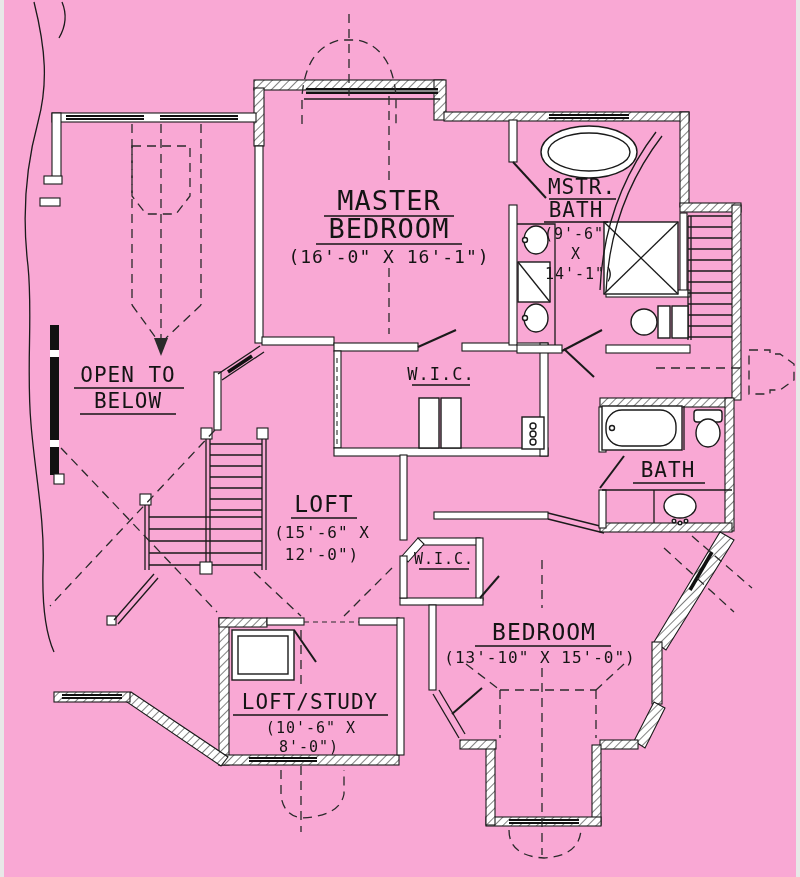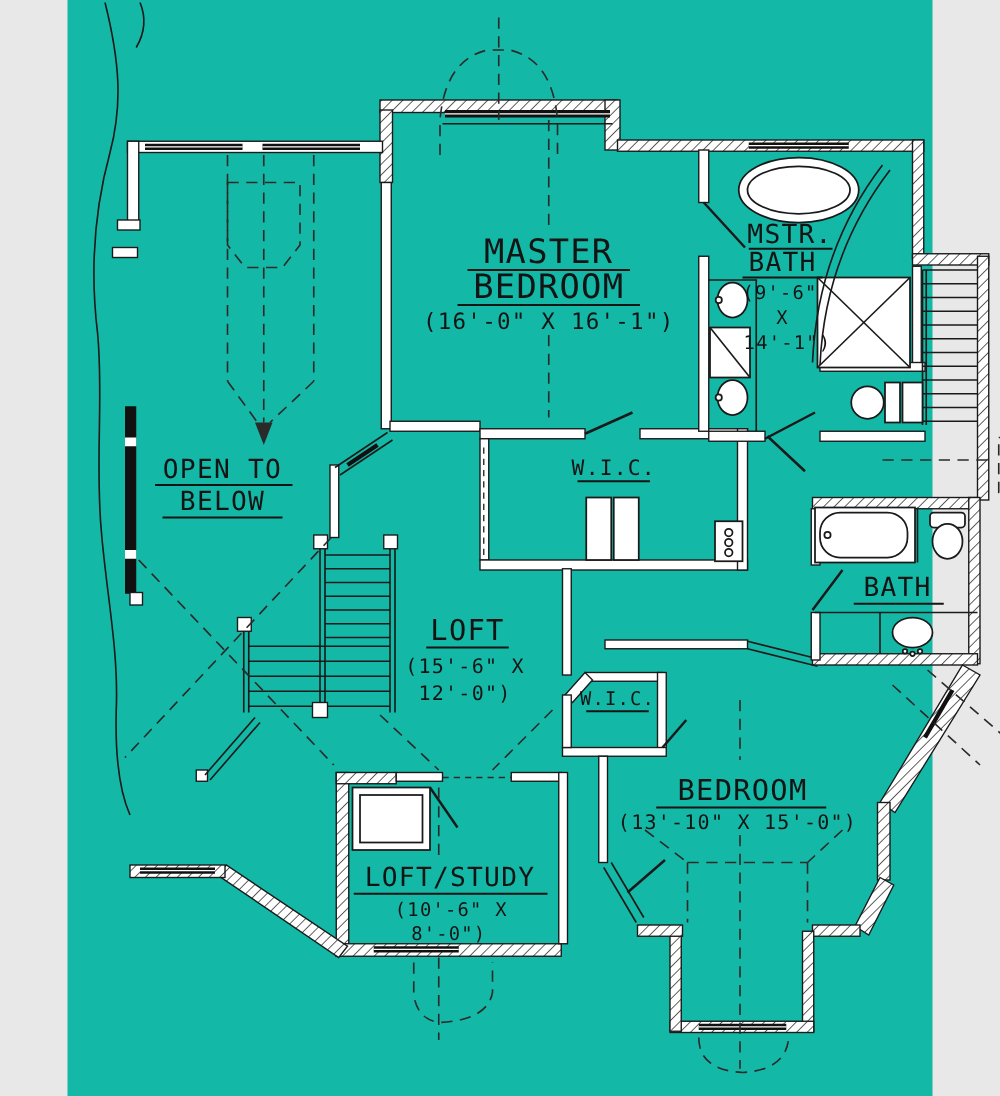--- a/index.html
+++ b/index.html
@@ -1,16 +1,16 @@
 <!DOCTYPE html>
 <html><head>
 <meta charset="utf-8">
 <style>
   html,body{margin:0;padding:0;background:#e8e8e8;}
-  #stage{width:692px;height:877px;background:#14b8a6;position:relative;margin:0 auto;
+  #stage{width:792px;height:877px;background:#f9a8d4;position:relative;margin:0 auto;
          font-family:"DejaVu Sans Mono","Liberation Mono",monospace;}
   svg{display:block;}
   .lbl{font-family:"DejaVu Sans Mono","Liberation Mono",monospace;fill:#141414;letter-spacing:1px;}
   .thin{stroke:#1a1a1a;stroke-width:1.3;fill:none;}
   .thin2{stroke:#1a1a1a;stroke-width:2;fill:none;}
   .wallw{fill:#ffffff;stroke:#1a1a1a;stroke-width:1.1;}
   .hatchw{fill:url(#hatch);stroke:#1a1a1a;stroke-width:1.1;}
   .dash{stroke:#2a2a2a;stroke-width:1.3;fill:none;stroke-dasharray:9 6;}
   .dashs{stroke:#2a2a2a;stroke-width:1.1;fill:none;stroke-dasharray:5 4;}
   .fix{stroke:#1a1a1a;stroke-width:1.4;fill:#ffffff;}

